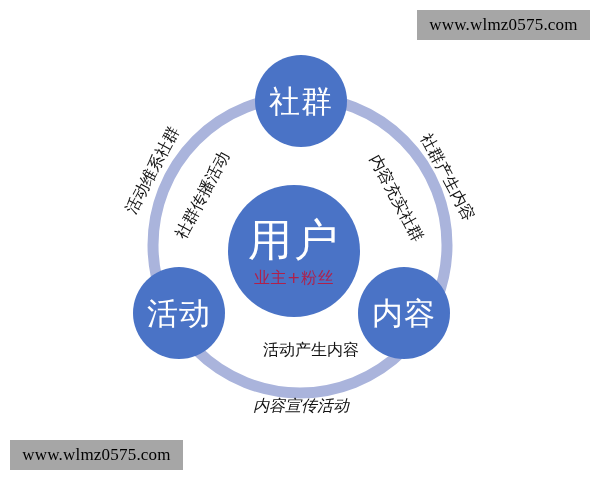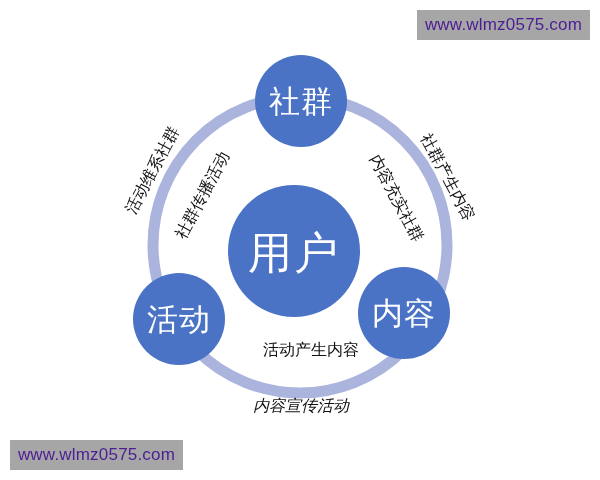--- a/index.html
+++ b/index.html
@@ -1,36 +1,36 @@
 <!DOCTYPE html>
 <html><head>
 <meta charset="utf-8">
 <style>
   html, body { margin: 0; padding: 0; }
   body {
     width: 600px; height: 480px; background: #ffffff; position: relative; overflow: hidden;
     font-family: "DejaVu Sans", "Liberation Sans", sans-serif;
   }
   .watermark {
-    position: absolute; background: #a6a6a6; color: #4c1d95;
-    font-family: Liberation Sans, sans-serif; font-size: 17px;
+    position: absolute; background: #a6a6a6; color: #000000;
+    font-family: Liberation Serif, serif; font-size: 17px;
     display: flex; align-items: center; justify-content: center;
     letter-spacing: 0.2px;
   }
   #wm-top { left: 417px; top: 10px; width: 173px; height: 30px; }
   #wm-bottom { left: 10px; top: 440px; width: 173px; height: 30px; }
   svg.ring { position: absolute; left: 0; top: 0; }
   .node {
     position: absolute; border-radius: 50%; background: #4a73c6;
     display: flex; flex-direction: column; align-items: center; justify-content: center;
     color: #ffffff;
   }
   .node .label { font-size: 31px; letter-spacing: 1px; line-height: 1; }
   #node-community { left: 255px; top: 55px; width: 92px; height: 92px; justify-content: center; }
-  #node-activity { left: 133px; top: 273px; width: 92px; height: 92px; }
+  #node-activity { left: 133px; top: 267px; width: 92px; height: 92px; }
   #node-content { left: 358px; top: 267px; width: 92px; height: 92px; }
   #node-user { left: 228px; top: 185px; width: 132px; height: 132px; }
   #node-user .label { font-size: 44px; letter-spacing: 2px; margin-top: 4px; }
   #node-user .sub { color: #b0204a; font-size: 16px; margin-top: 6px; letter-spacing: 0.5px; }
   .edge {
     position: absolute; color: #111111; font-size: 16px; white-space: nowrap;
     transform-origin: center center;
   }
 </style>
 </head>
@@ -49,20 +49,21 @@
 <div id="node-activity" class="node">
   <span class="label">活动</span>
 </div>
 
 <div id="node-content" class="node">
   <span class="label">内容</span>
 </div>
 
 <div id="node-user" class="node">
   <span class="label">用户</span>
+  <span class="sub">业主+粉丝</span>
 </div>
 
 <div class="edge" style="left:105px; top:160px; transform: rotate(-62deg);">活动维系社群</div>
 <div class="edge" style="left:155px; top:185px; transform: rotate(-62deg);">社群传播活动</div>
 
 <div class="edge" style="left:399px; top:167px; transform: rotate(62deg);">社群产生内容</div>
 <div class="edge" style="left:348px; top:188px; transform: rotate(62deg);">内容充实社群</div>
 
 <div class="edge" style="left:263px; top:340px;">活动产生内容</div>
 <div class="edge" style="left:253px; top:396px;font-style:italic;">内容宣传活动</div>

